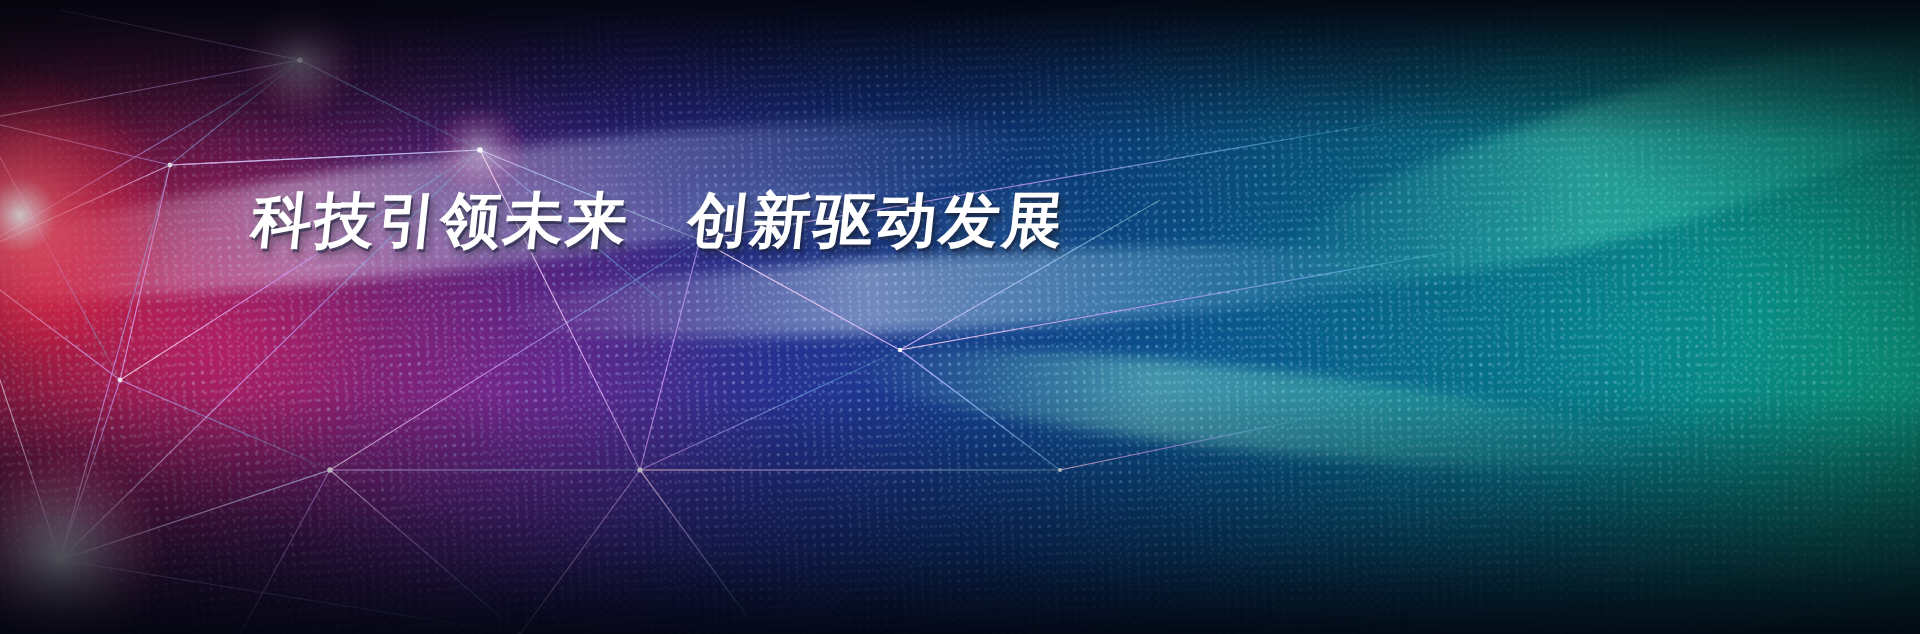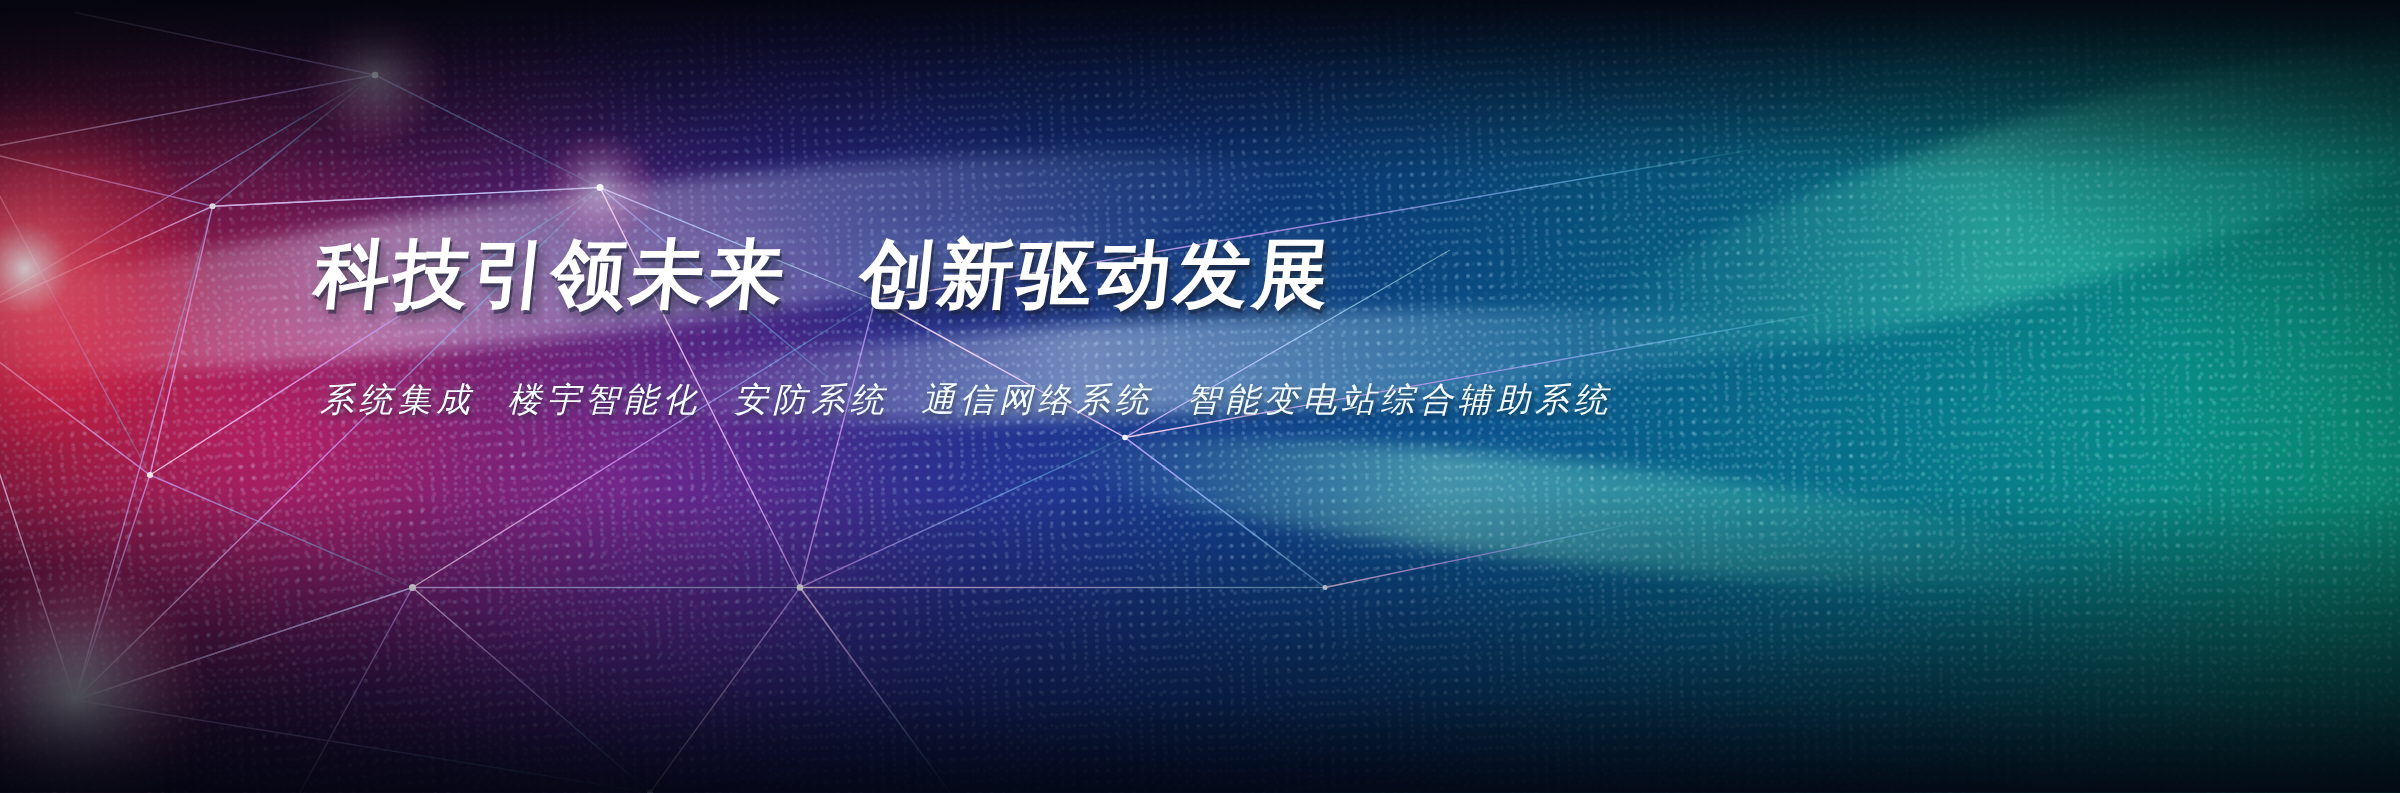--- a/index.html
+++ b/index.html
@@ -220,18 +220,15 @@
       <circle cx="520" cy="634" r="2.4"></circle>
     </g>
   </svg>
 
   <div class="layer vignette"></div>
 
   <div class="content">
     <h1 class="title">
       <span>科技引领未来</span><span class="gap"></span><span>创新驱动发展</span>
     </h1>
-    <p class="subtitle">
-      <span>系统集成</span><span class="sep"></span><span>楼宇智能化</span><span class="sep"></span><span>安防系统</span><span class="sep"></span><span>通信网络系统</span><span class="sep"></span><span>智能变电站综合辅助系统</span>
-    </p>
   </div>
 
 </div>
 
 </body></html>

